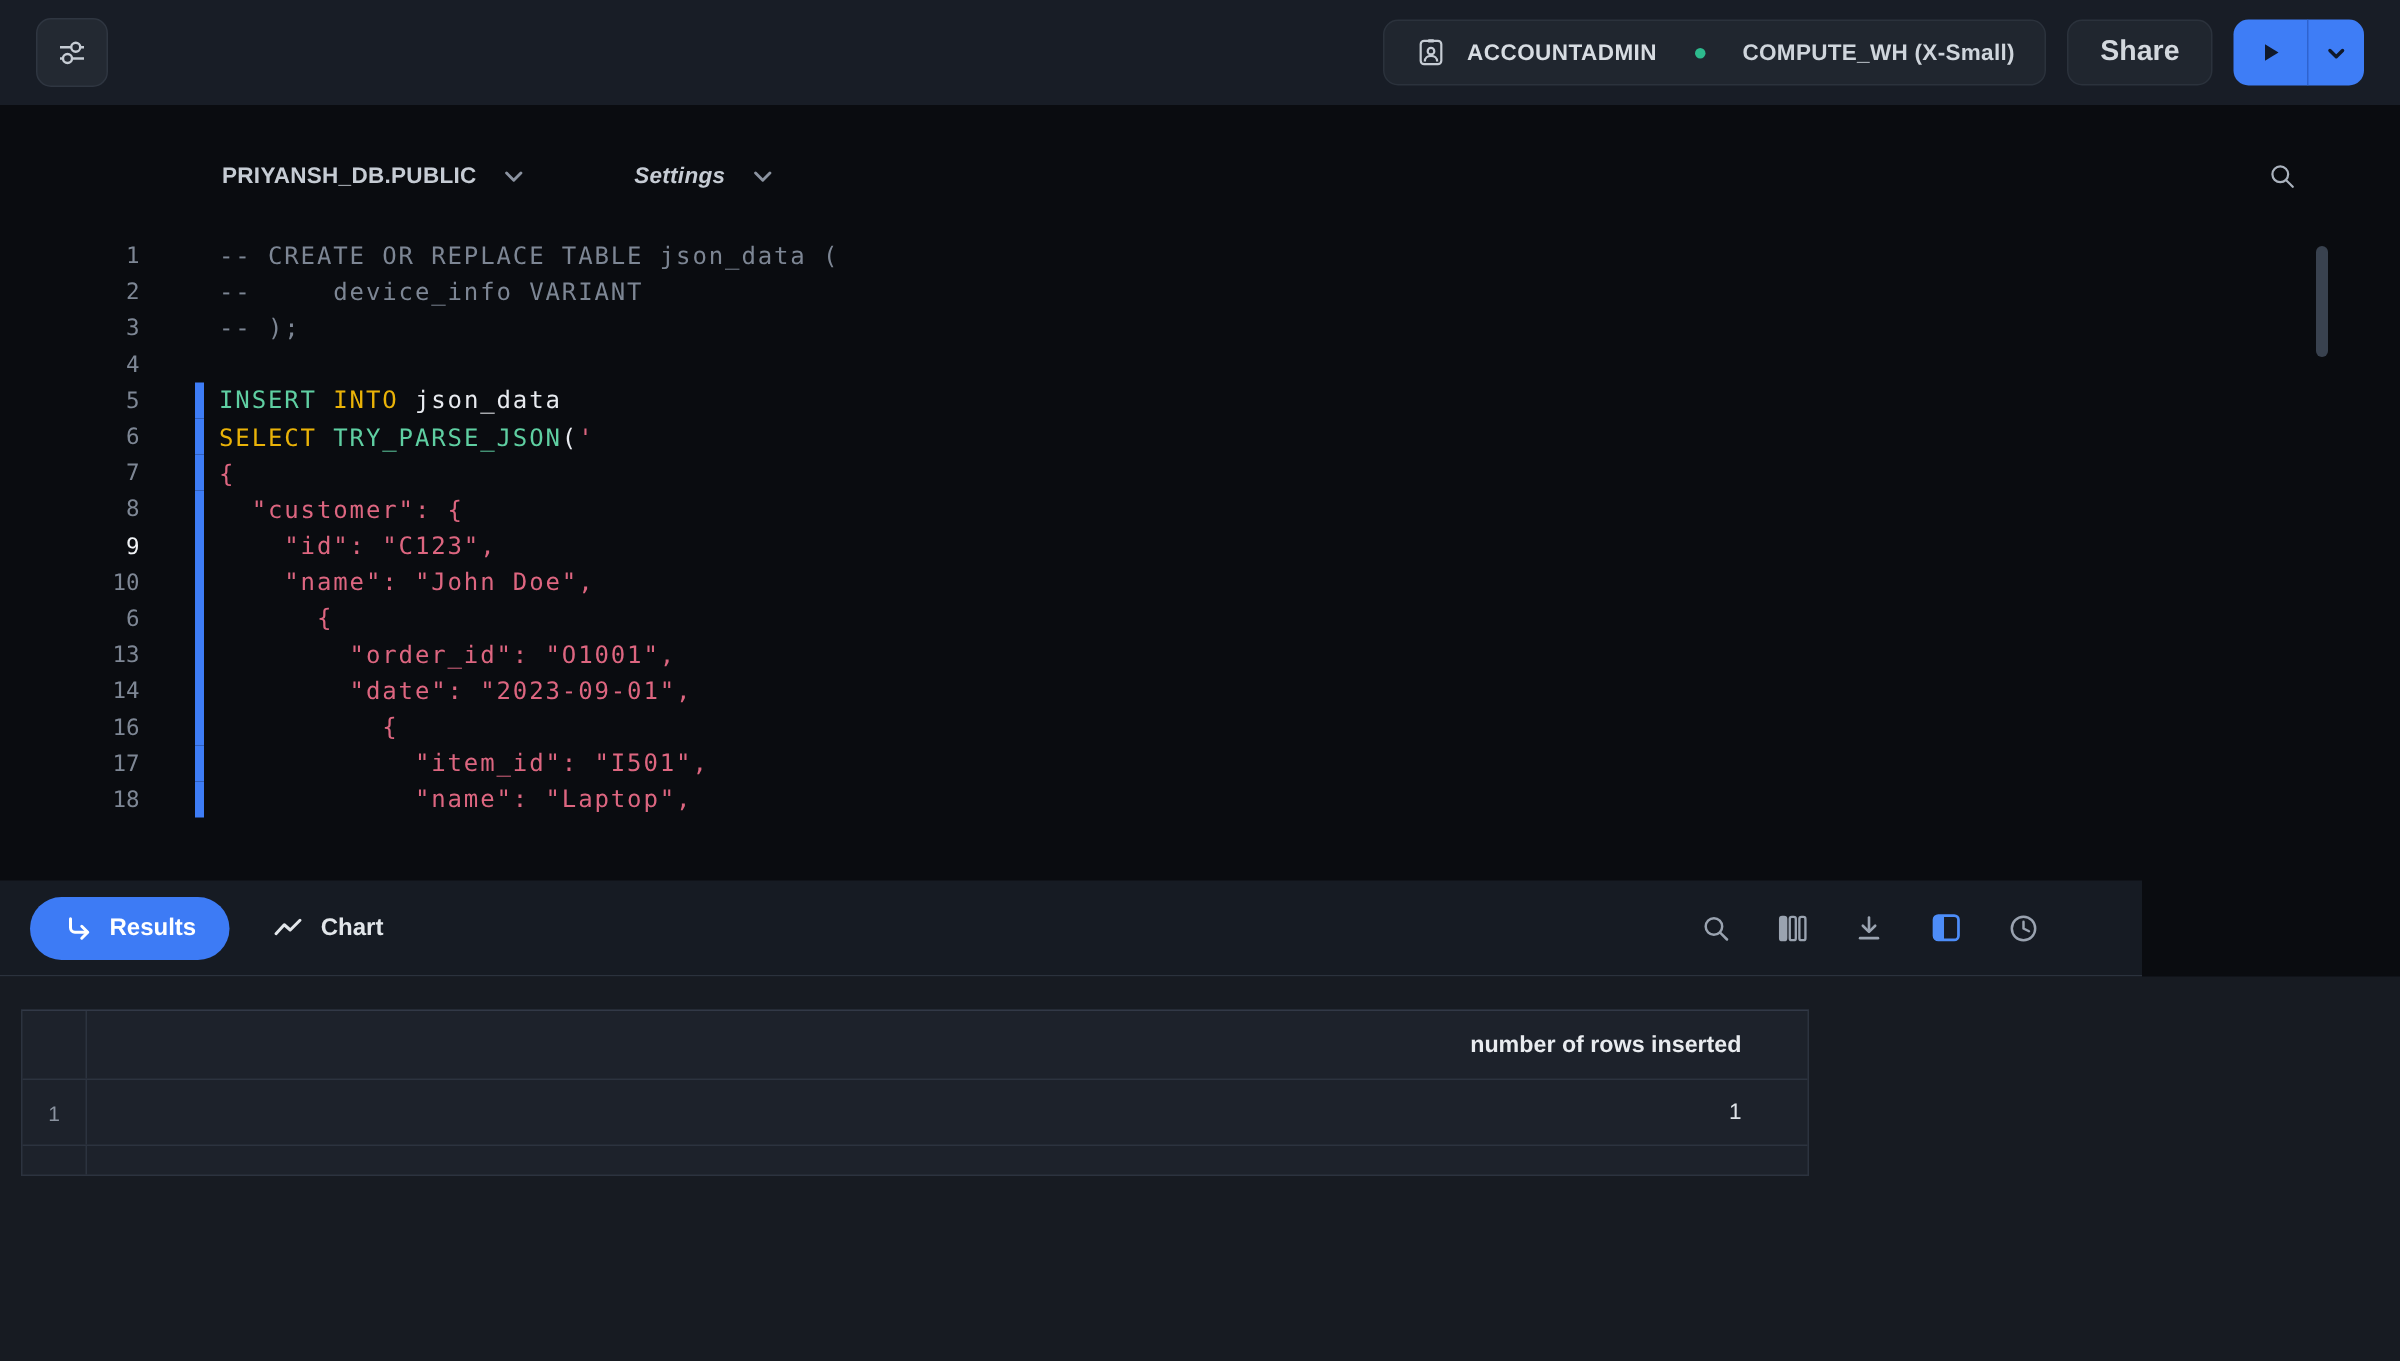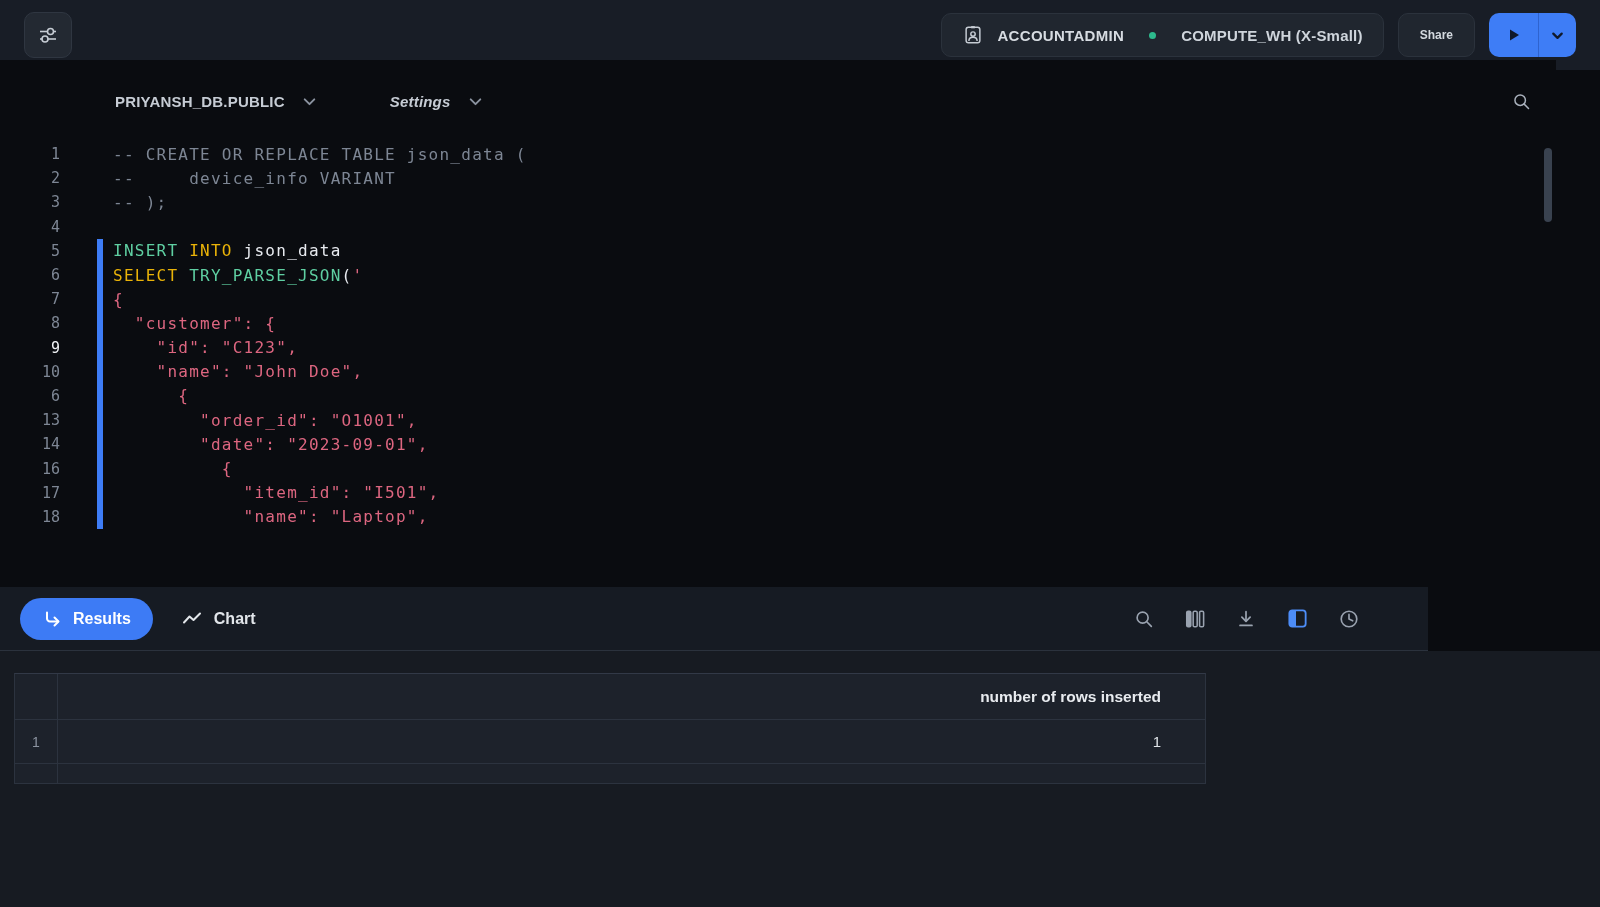--- a/index.html
+++ b/index.html
@@ -6,28 +6,28 @@
   html,body { width:1600px; height:907px; overflow:hidden; background:#0a0c10; font-family:"Liberation Sans", sans-serif; }
 
   
   .topbar { position:absolute; left:0; top:0; width:1600px; height:70px; background:#181d26; display:flex; align-items:center; justify-content:space-between; padding:0 24px; }
   .icon-btn { width:48px; height:46px; background:#232932; border:1px solid #2f3641; border-radius:10px; display:flex; align-items:center; justify-content:center; cursor:pointer; }
   .topbar-right { display:flex; align-items:center; gap:14px; }
   .context-pill { height:44px; background:#20262f; border:1px solid #2b323c; border-radius:10px; display:flex; align-items:center; padding:0 20px; gap:13px; cursor:pointer; }
   .context-pill .role { color:#d7dce2; font-weight:700; font-size:15px; letter-spacing:.3px; }
   .dot { width:7px; height:7px; border-radius:50%; background:#2dba8d; margin:0 12px; }
   .context-pill .wh { color:#cfd5dc; font-weight:700; font-size:15px; letter-spacing:.2px; }
-  .share-btn { height:44px; background:#20262f; border:1px solid #2b323c; border-radius:10px; color:#d3d8de; font-weight:700; font-size:12px; padding:0 21px; display:flex; align-items:center; cursor:pointer; }
+  .share-btn { height:44px; background:#20262f; border:1px solid #2b323c; border-radius:10px; color:#d3d8de; font-weight:700; font-size:19px; padding:0 21px; display:flex; align-items:center; cursor:pointer; }
   .run-split { height:44px; background:#3e7df6; border-radius:10px; display:flex; align-items:stretch; overflow:hidden; }
   .run-main { width:49px; display:flex; align-items:center; justify-content:center; cursor:pointer; }
   .run-divider { width:1px; background:#2e63cf; }
   .run-caret { width:37px; display:flex; align-items:center; justify-content:center; cursor:pointer; }
 
   
-  .editor { position:absolute; left:0; top:60px; width:1556px; height:517px; background:#0a0c10; overflow:hidden; }
+  .editor { position:absolute; left:0; top:76px; width:1556px; height:517px; background:#0a0c10; overflow:hidden;padding-left:33px; }
   .editor-header { height:82px; display:flex; align-items:center; padding:0 24px 0 115px; }
   .selector { display:flex; align-items:center; gap:16px; cursor:pointer; }
   .selector .sel-label { color:#c6ccd4; font-weight:700; font-size:15px; letter-spacing:.2px; }
   .settings-sel { margin-left:72px;font-style:italic; }
   .editor-search { margin-left:auto; cursor:pointer; display:flex; }
 
   .code-area { position:relative; }
   .code-line { display:flex; height:24.2px; align-items:center; }
   .line-num { width:60px; text-align:right; color:#7e8795; font-family:"DejaVu Sans Mono", monospace; font-size:15px; flex:0 0 auto; }
   .line-num.active { color:#f1f3f6; }

